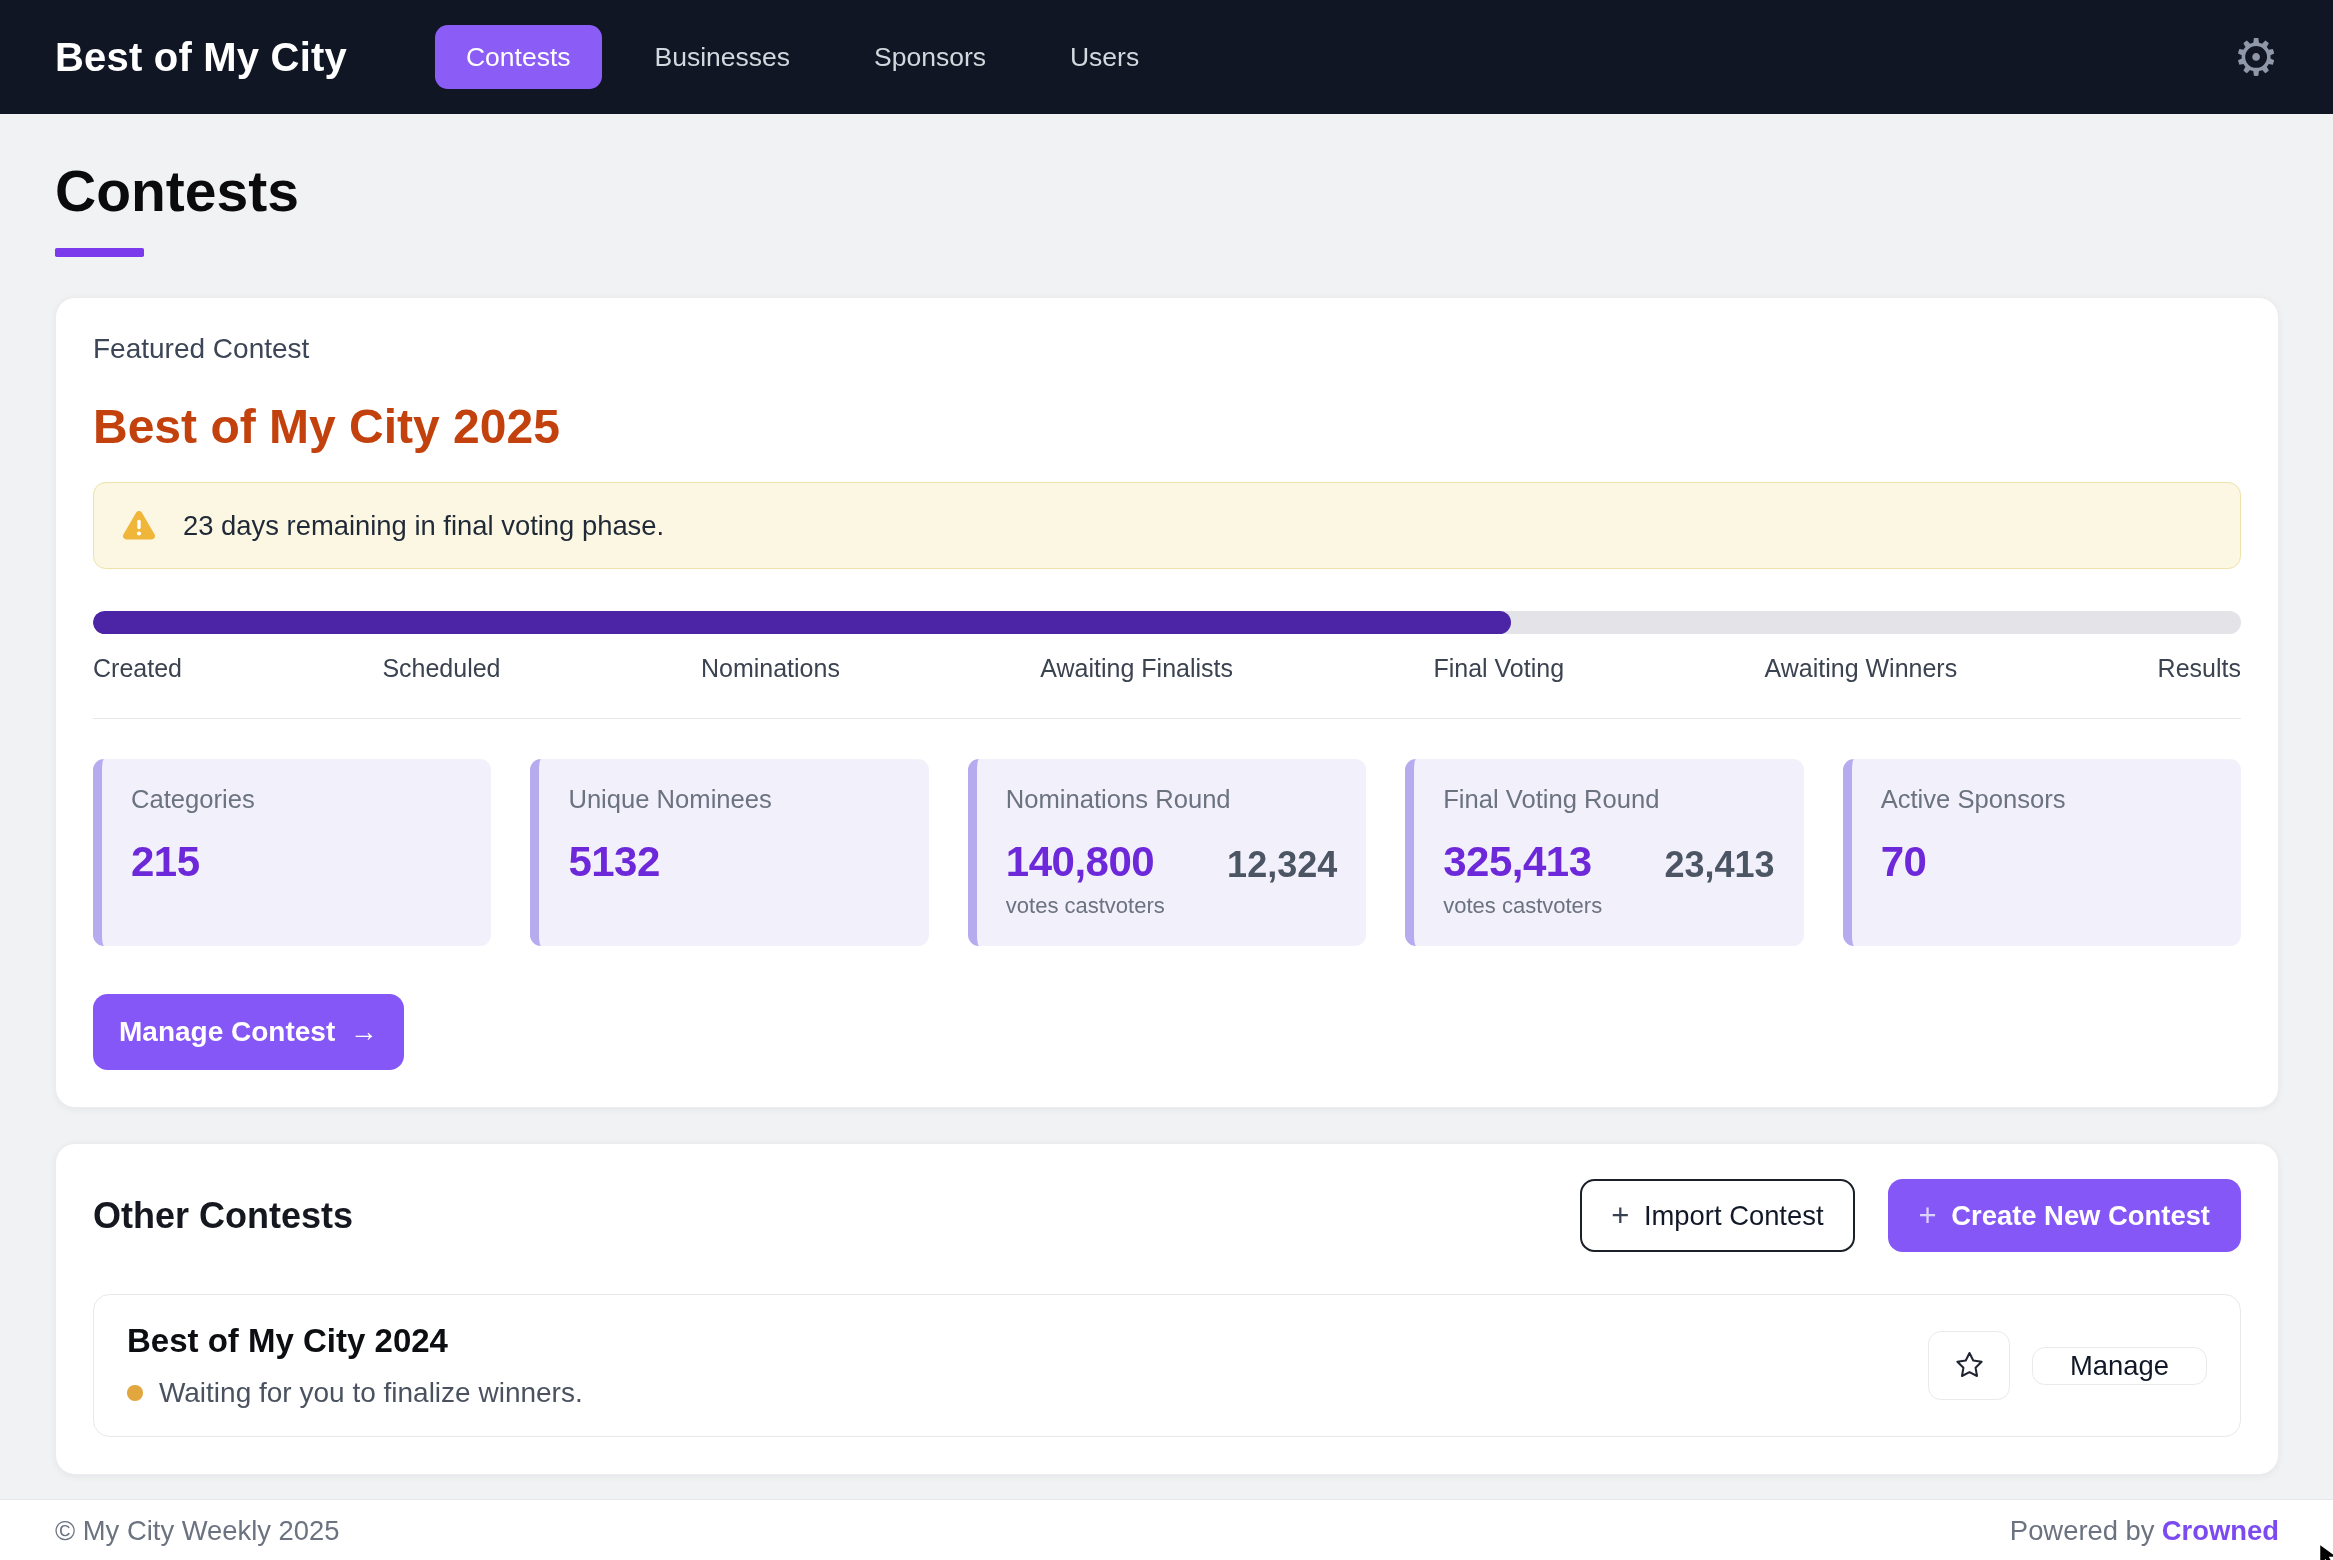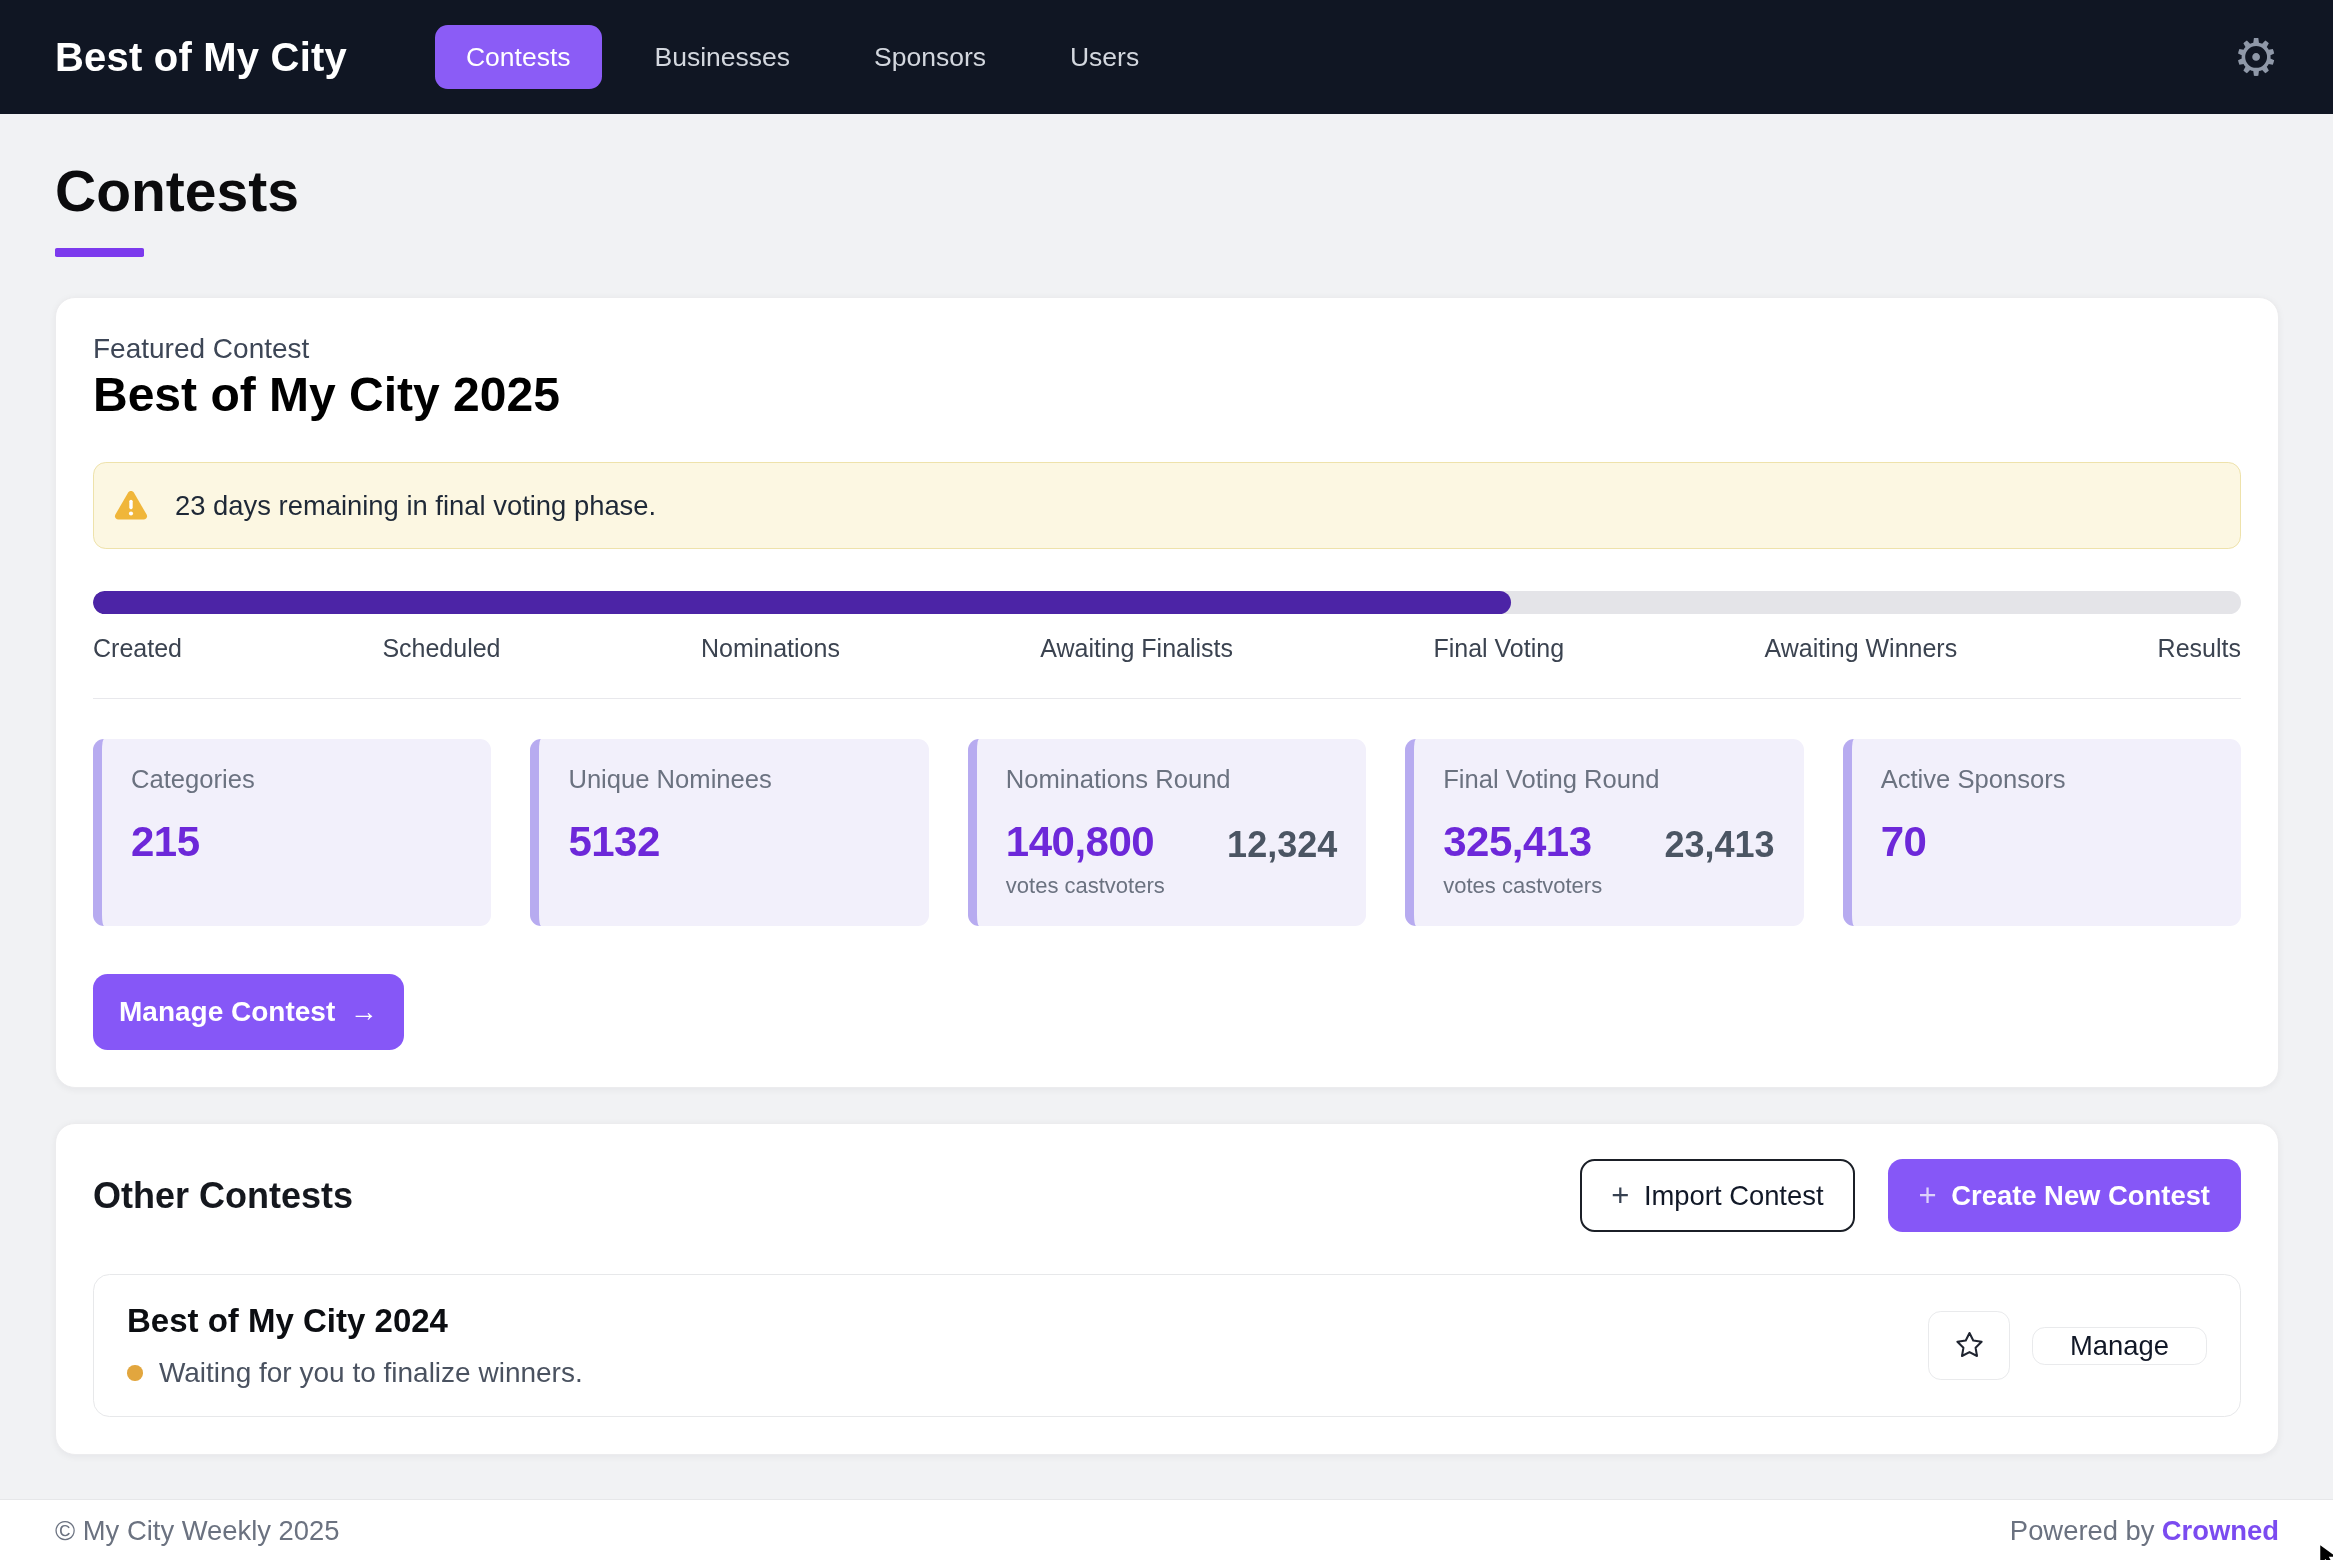--- a/index.html
+++ b/index.html
@@ -36,26 +36,26 @@
   .title-underline { margin-top:24px; width:89px; height:9.1px; background:#7c3aed; border-radius:1.8px; }
 
   .card {
     background:#fff; border:0.9px solid #ececee; border-radius:20px;
     box-shadow:0 1.8px 7.3px rgba(15,23,42,.05);
     padding:35px 37px 37px 37px;
   }
   .featured-card { margin-top:40px; }
 
   .eyebrow { font-size:28px; color:#3d4656; font-weight:500; }
-  .contest-title { margin-top:2px; font-size:48px; font-weight:800; color:#000000; }
+  .contest-title { margin-top:34px; font-size:48px; font-weight:800; color:#c2410c; }
 
   .alert {
-    margin-top:40px; display:flex; align-items:center;
+    margin-top:28px; display:flex; align-items:center;
     background:#fcf7e2; border:1.8px solid #eee2ab; border-radius:12.8px;
-    padding:24px 17px;
+    padding:24px 25px;
   }
   .alert-icon { width:40px; height:37px; flex-shrink:0; }
   .alert-text { margin-left:24px; font-size:27.4px; color:#1f2937; }
 
   .progress-track {
     margin-top:42px; height:23px; background:#e4e4e8; border-radius:913px;
     overflow:hidden; position:relative;
   }
   .progress-fill { height:100%; background:#4c24a6; border-radius:913px; }
 

